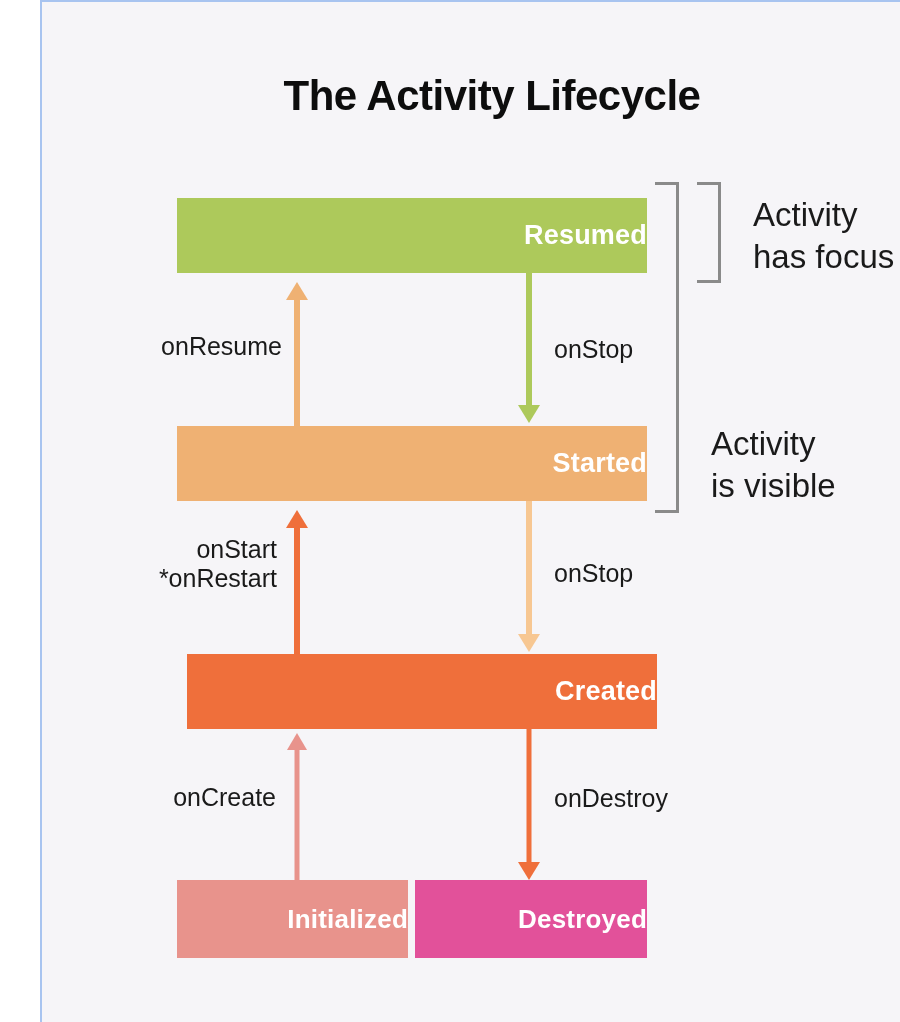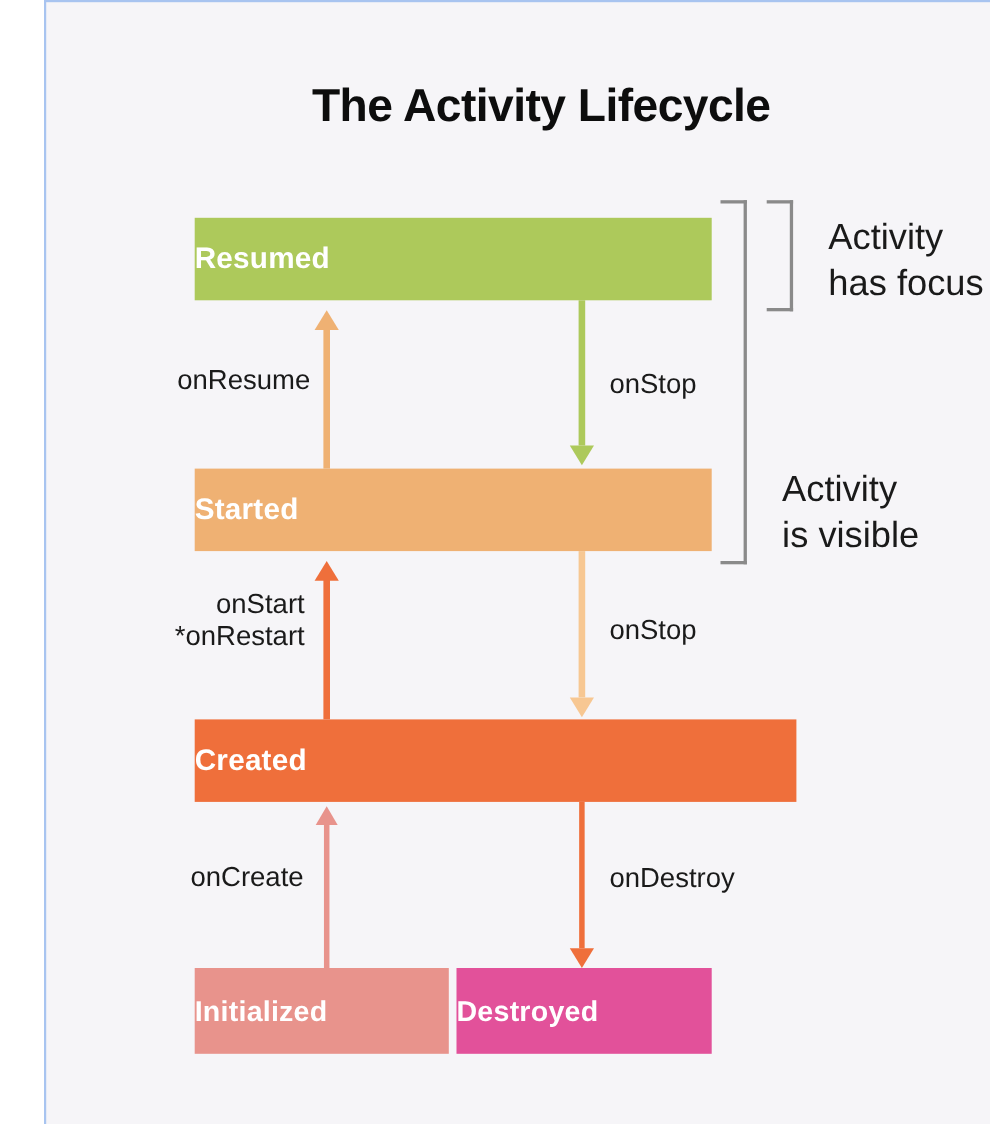--- a/index.html
+++ b/index.html
@@ -31,29 +31,29 @@
     font-weight: bold;
     color: #0d0d0d;
     letter-spacing: -0.5px;
   }
 
   
   .state-box {
     position: absolute;
     display: flex;
     align-items: center;
-    justify-content: flex-start;
+    justify-content: flex-end;
     color: #ffffff;
     font-weight: bold;
     font-size: 27px;
     letter-spacing: 0.2px;
   }
   .box-resumed     { left:135px; top:196px; width:470px; height:75px; }
   .box-started     { left:135px; top:424px; width:470px; height:75px; }
-  .box-created     { left:135px; top:652px; width:547px; height:75px; }
+  .box-created     { left:145px; top:652px; width:470px; height:75px; }
   .box-initialized { left:135px; top:878px; width:231px; height:78px; font-size:26px; }
   .box-destroyed   { left:373px; top:878px; width:232px; height:78px; font-size:26px; }
 
   
   .edge-label {
     position: absolute;
     font-size: 25px;
     color: #1a1a1a;
     white-space: pre;
     line-height: 1.14;

